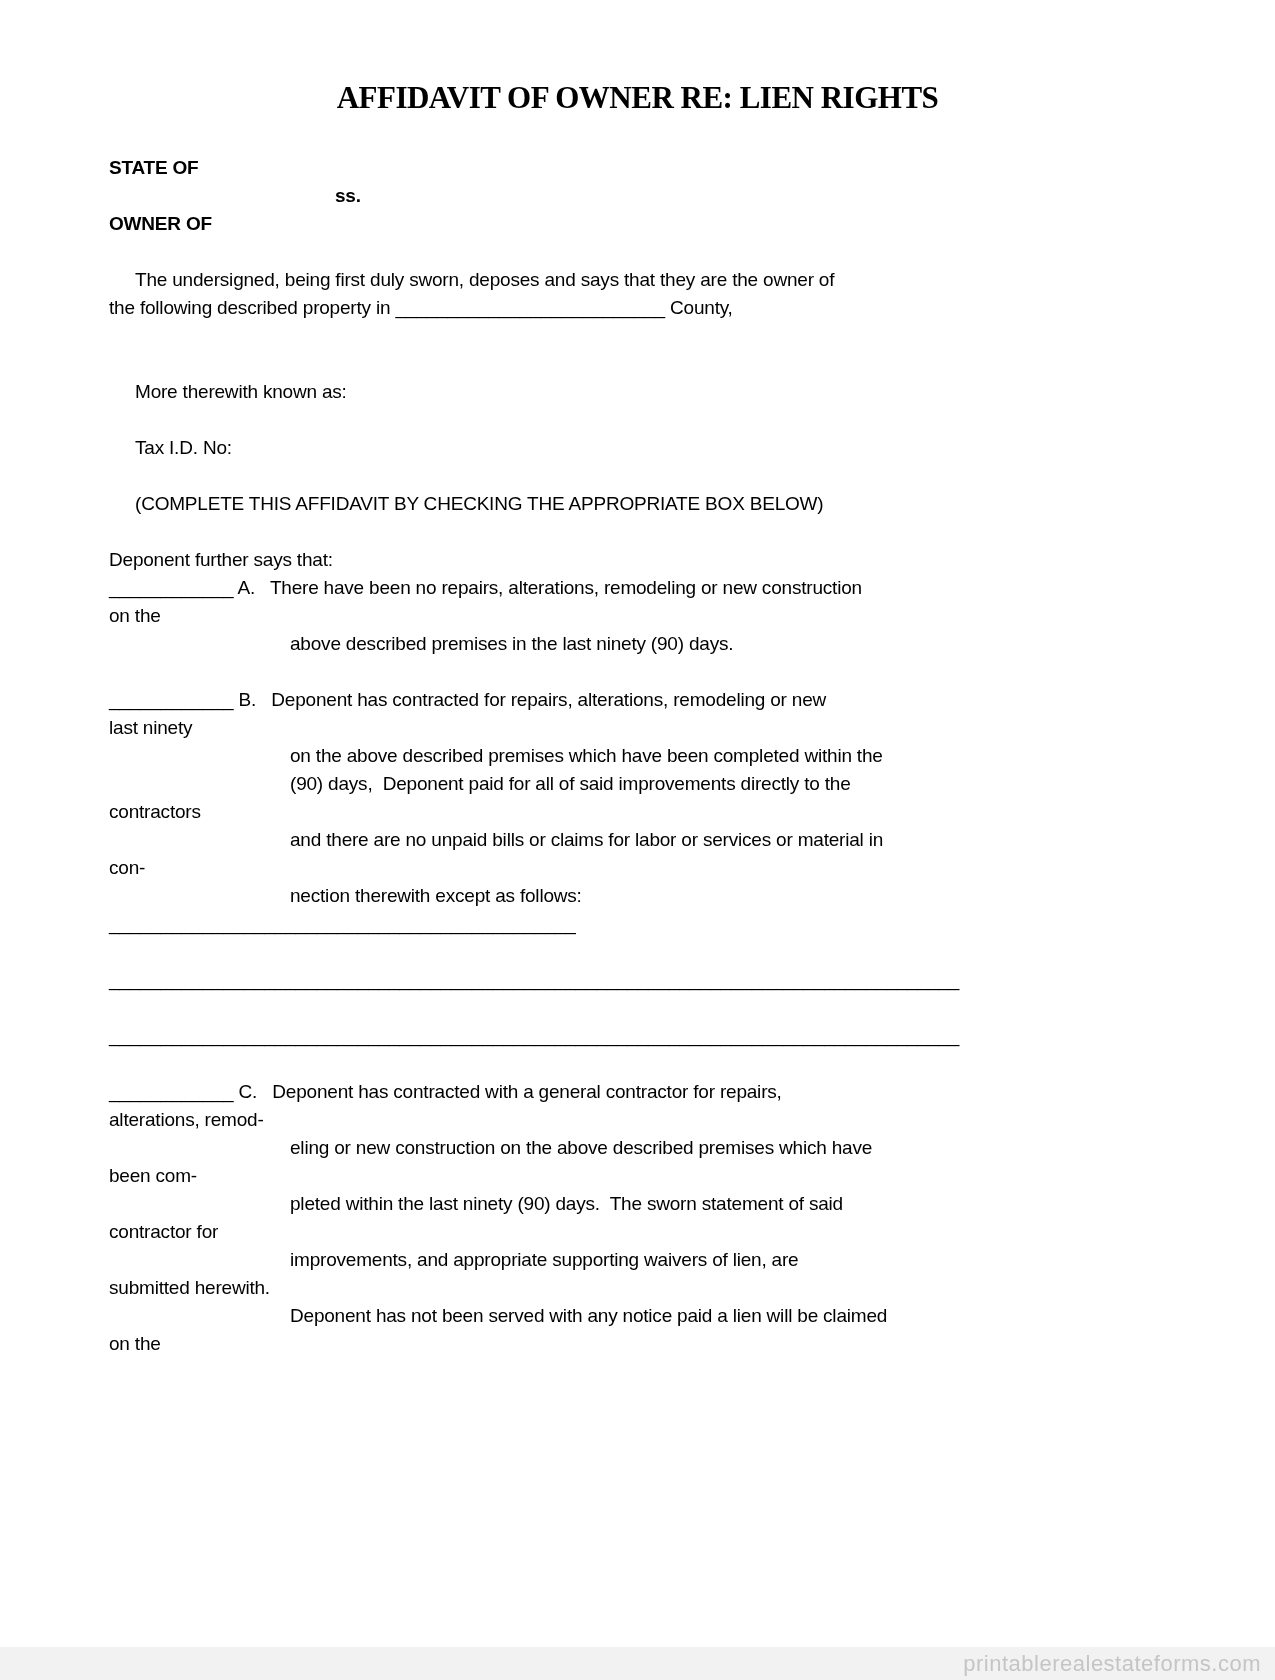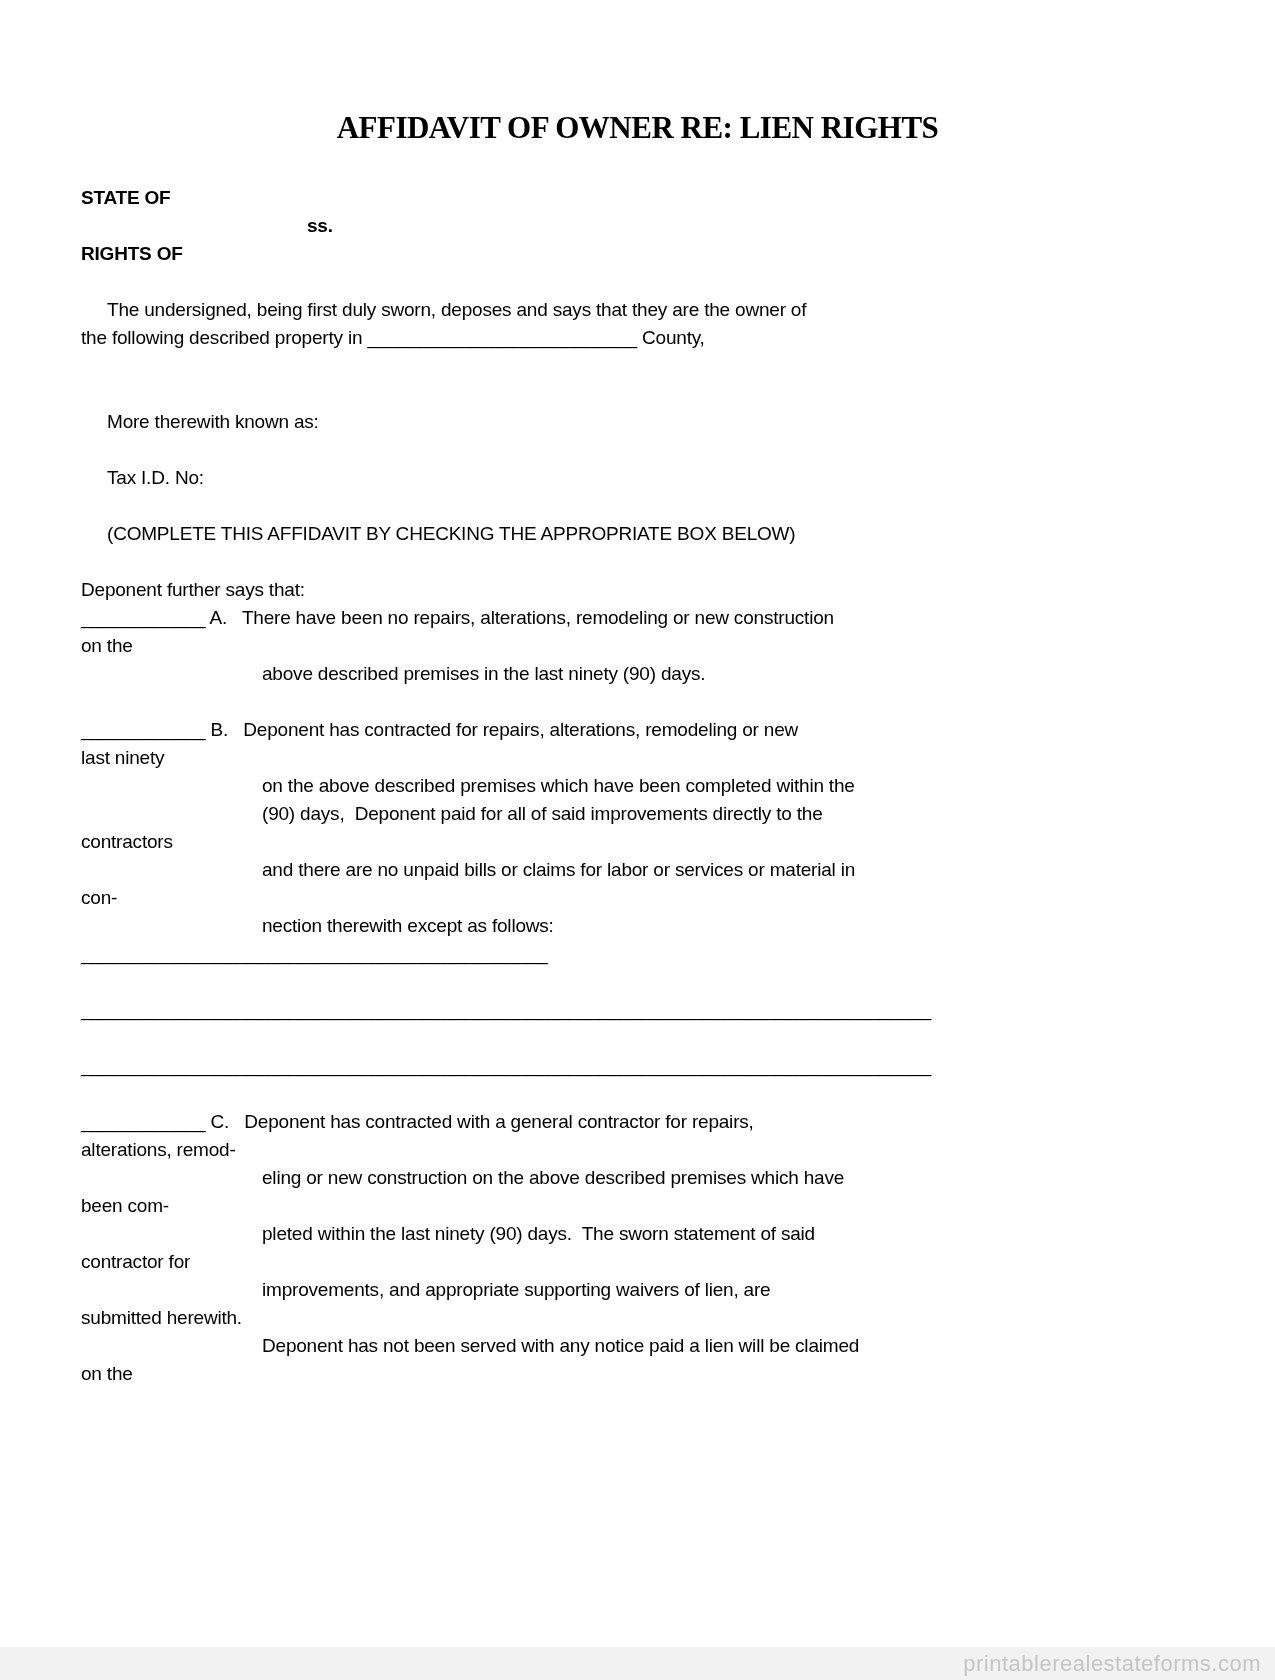--- a/index.html
+++ b/index.html
@@ -7,31 +7,31 @@
     position:relative;
     width:1275px; height:1680px;
     margin:0 auto;
     background:#ffffff;
     font-family:"Liberation Sans", sans-serif;
     font-size:19px;
     color:#000000;
     overflow:hidden;
   }
   .doc-title {
-    padding-top:110px;
+    padding-top:80px;
     text-align:center;
     font-family:"Liberation Serif", serif;
     font-weight:bold;
     font-size:31px;
     line-height:36px;
     letter-spacing:-0.5px;
     white-space:pre;
   }
   .body {
-    margin-left:81px;
+    margin-left:109px;
     margin-top:38px;
   }
   .line {
     line-height:28px;
     min-height:28px;
     white-space:pre;
     letter-spacing:-0.2px;
   }
   .i1 { padding-left:26px; }
   .i2 { padding-left:181px; }
@@ -54,21 +54,21 @@
   }
 </style>
 </head>
 <body>
 
 <div class="page">
   <div class="doc-title">AFFIDAVIT OF OWNER RE: LIEN RIGHTS</div>
   <div class="body">
       <div class="line i0 bold">STATE OF</div>
       <div class="line iss bold">ss.</div>
-      <div class="line i0 bold">RIGHTS OF</div>
+      <div class="line i0 bold">OWNER OF</div>
       <div class="line"></div>
       <div class="line i1">The undersigned, being first duly sworn, deposes and says that they are the owner of</div>
       <div class="line i0">the following described property in __________________________ County,</div>
       <div class="line"></div>
       <div class="line"></div>
       <div class="line i1">More therewith known as:</div>
       <div class="line"></div>
       <div class="line i1">Tax I.D. No:</div>
       <div class="line"></div>
       <div class="line i1">(COMPLETE THIS AFFIDAVIT BY CHECKING THE APPROPRIATE BOX BELOW)</div>

